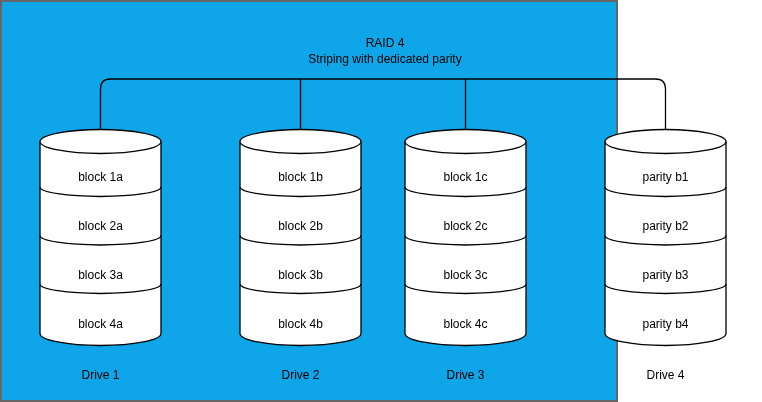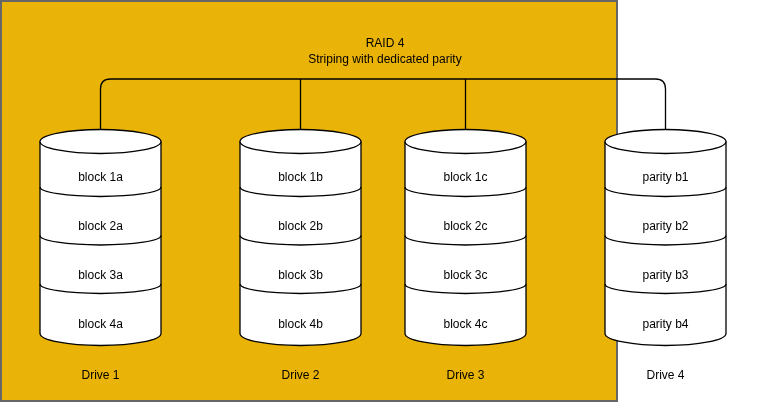--- a/index.html
+++ b/index.html
@@ -6,21 +6,21 @@
     margin: 0;
     padding: 0;
     background: #ffffff;
   }
   .canvas {
     position: relative;
     width: 618px;
     height: 402px;
     box-sizing: border-box;
     border: 2px solid #666666;
-    background: #eab308;
+    background: #0ea5e9;
     font-family: "Liberation Sans", sans-serif;
   }
   svg {
     display: block;
     width: 758px;
     height: 398px;
   }
   .draw-line {
     fill: none;
     stroke: #000000;

